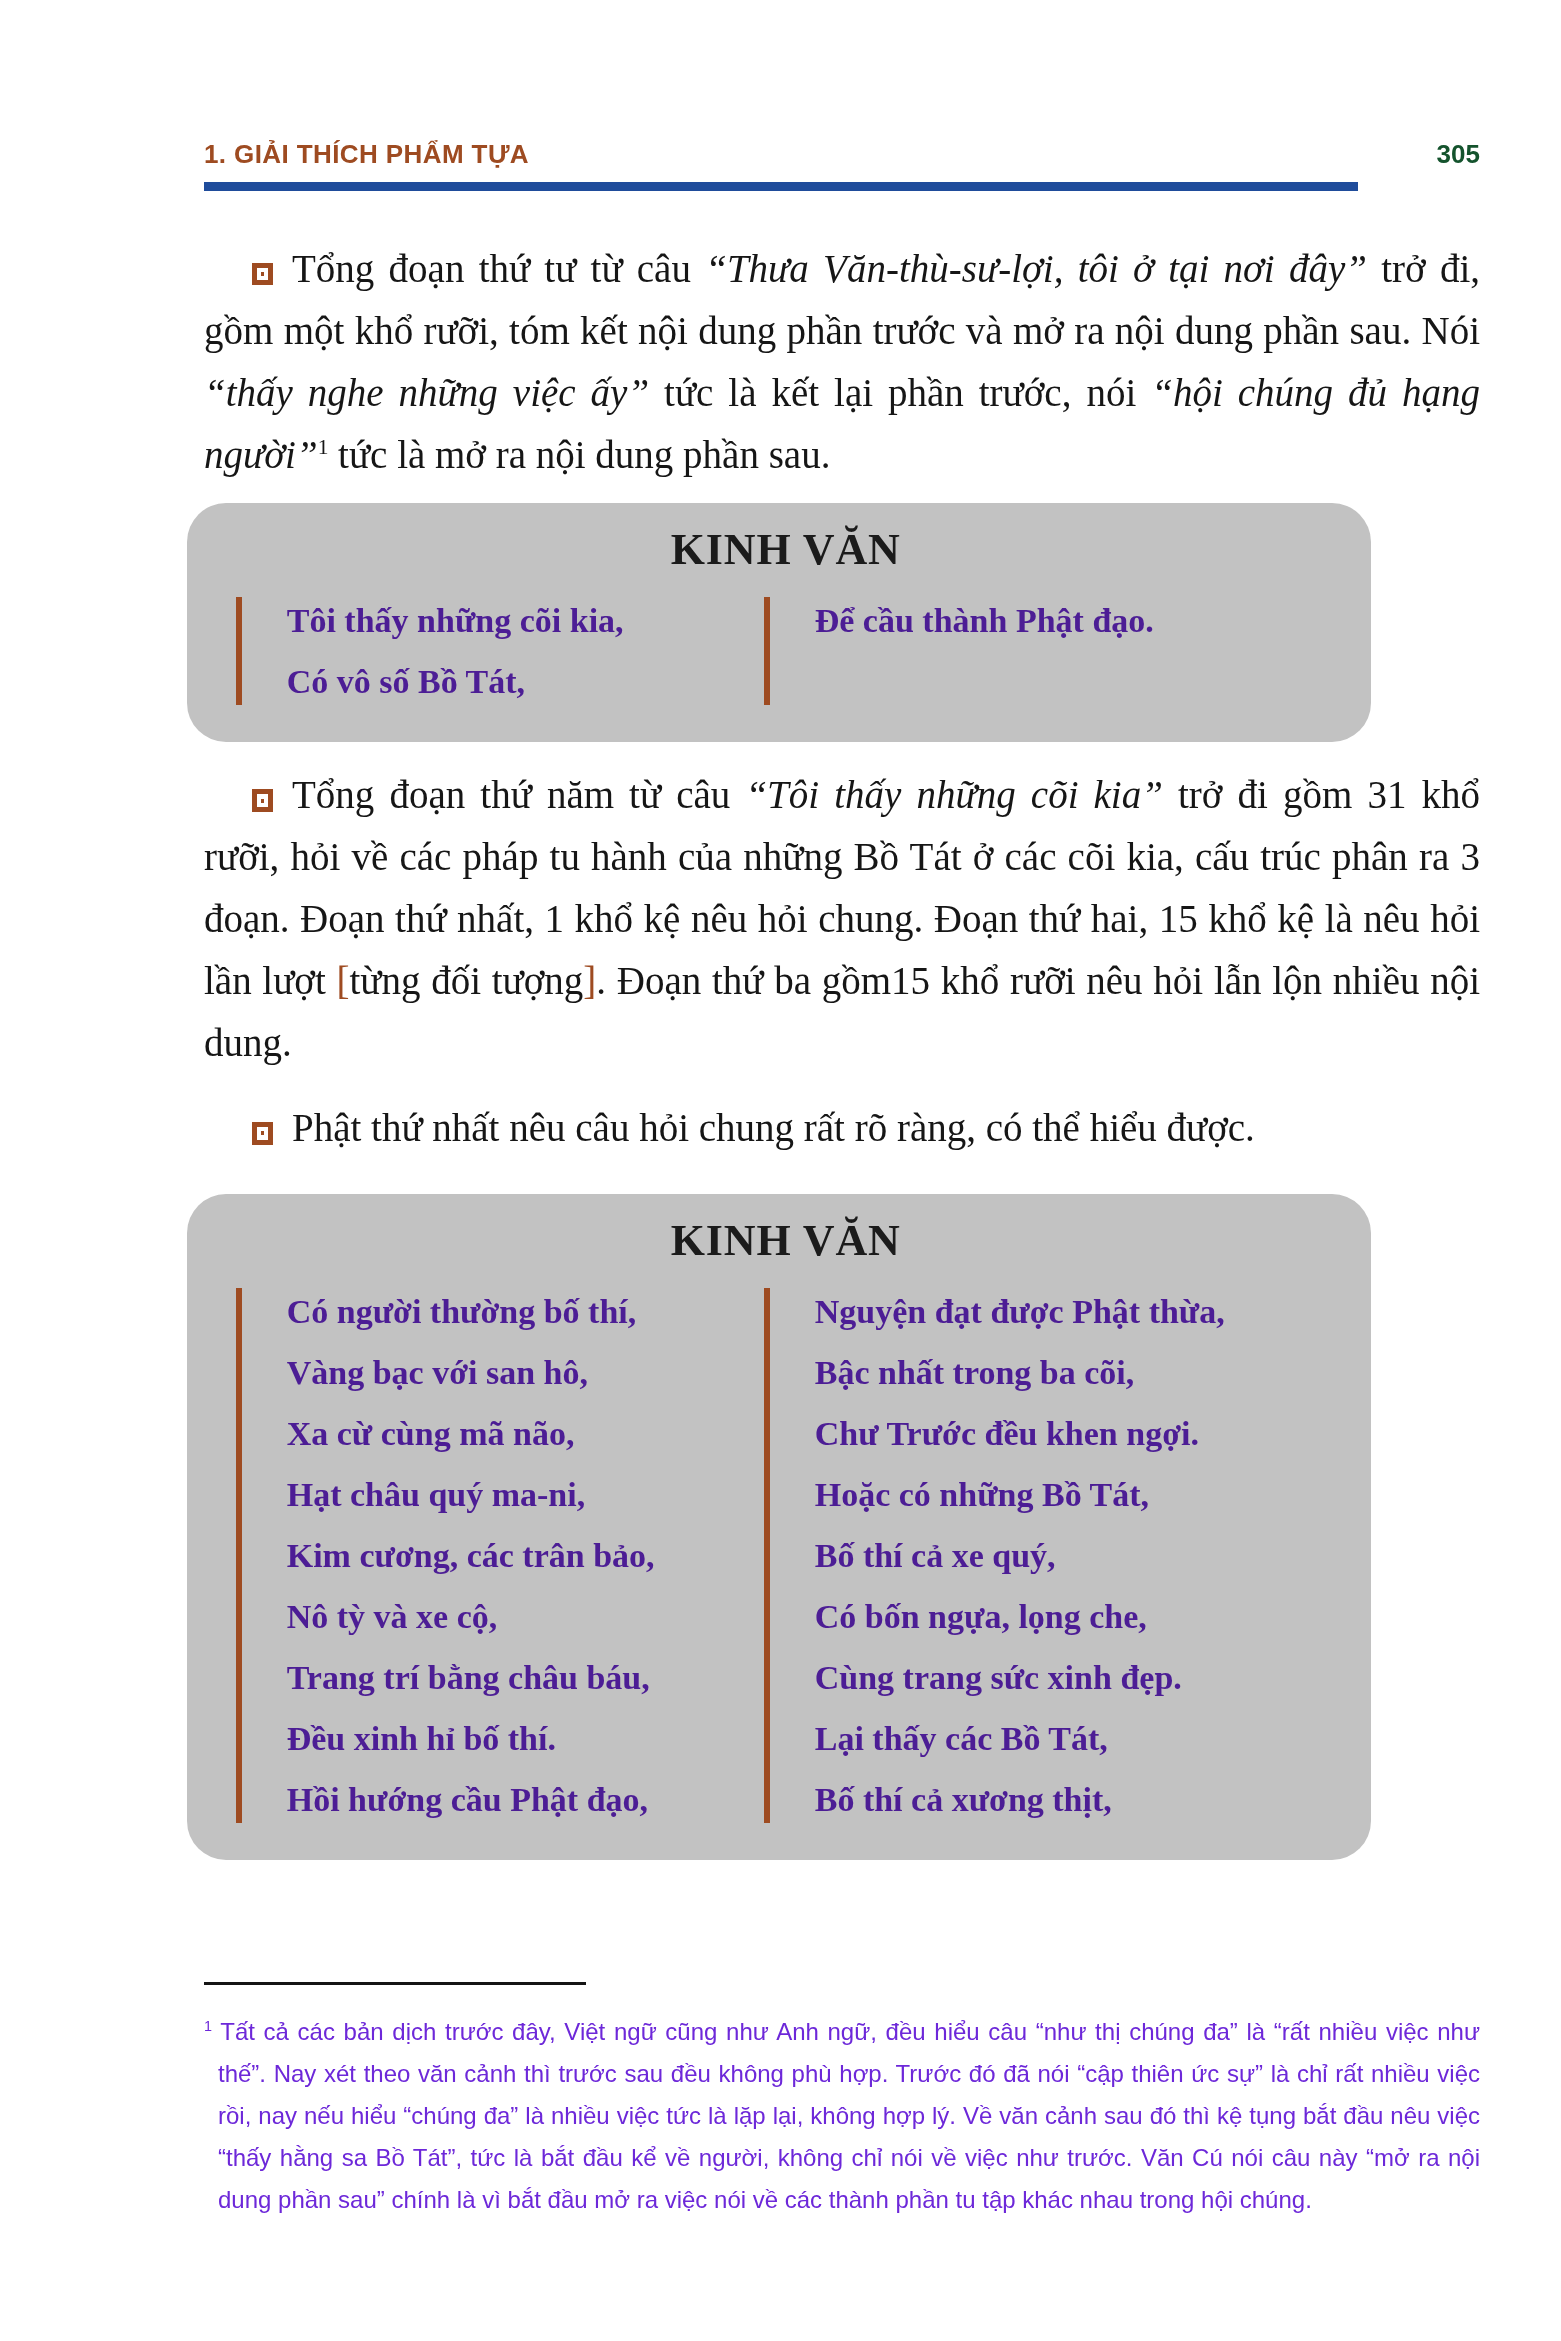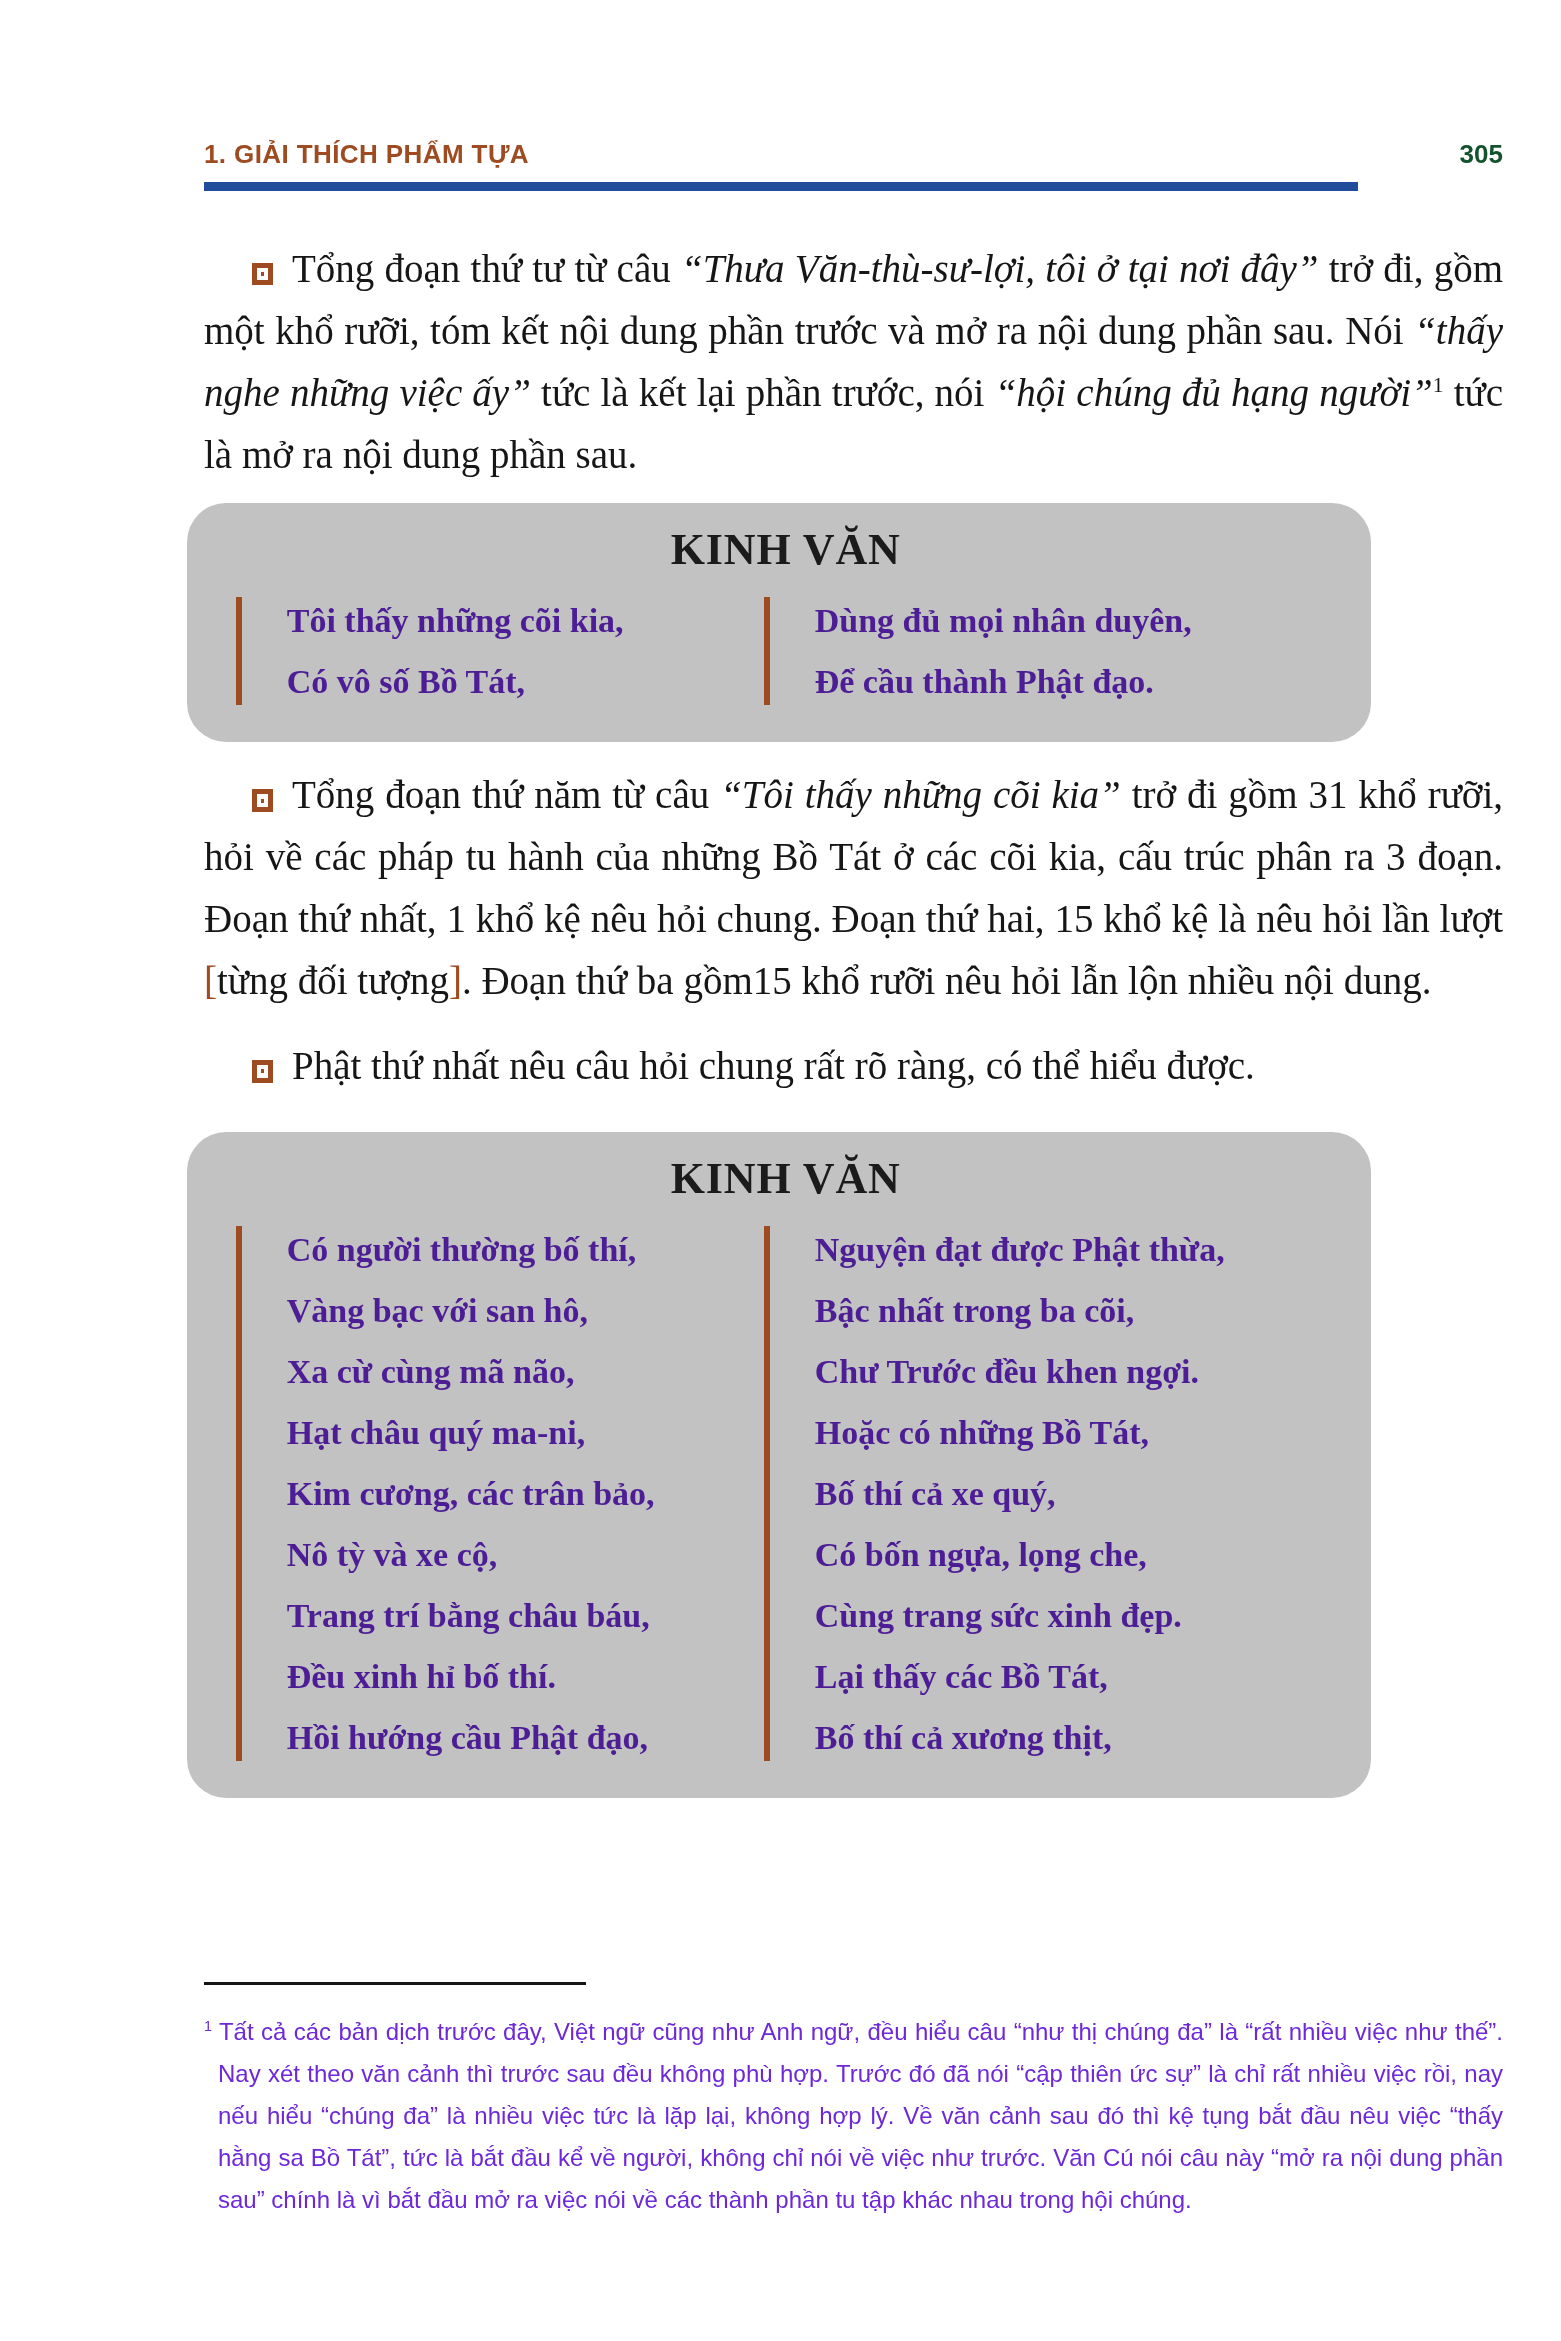--- a/index.html
+++ b/index.html
@@ -8,21 +8,21 @@
     --box-gray:#C2C2C2;
     --rule-black:#141414;
     --text-black:#161616;
   }
   *{box-sizing:border-box;}
   html,body{margin:0;padding:0;background:#ffffff;}
   .page{
     position:relative;
     width:1561px;height:2342px;
     background:#ffffff;
-    padding:139px 58px 121px 204px;
+    padding:139px 81px 121px 204px;
     display:flex;flex-direction:column;
     font-family:"Liberation Serif","DejaVu Serif",serif;
     color:var(--text-black);
   }
   
   .header-row{display:flex;justify-content:space-between;align-items:flex-end;}
   .running-head{
     font-family:"Liberation Sans","DejaVu Sans",sans-serif;
     font-weight:700;font-size:26px;letter-spacing:0.4px;
     color:var(--accent-brown);
@@ -99,21 +99,20 @@
         <div class="verse-col left">
           <div class="verse-bar"></div>
           <div class="verse-lines">
               <div class="verse-line">Tôi thấy những cõi kia,</div>
               <div class="verse-line">Có vô số Bồ Tát,</div>
             </div>
         </div>
         <div class="verse-col right">
           <div class="verse-bar"></div>
           <div class="verse-lines">
-              <div class="verse-line">Dùng đủ mọi nhân duyên,</div>
               <div class="verse-line">Để cầu thành Phật đạo.</div>
             </div>
         </div>
       </div>
     </section>
 
     <p class="body-para"><span class="bullet"></span><span><span class="run-normal">Tổng đoạn thứ năm từ câu </span><span class="run-italic">“Tôi thấy những cõi kia”</span><span class="run-normal"> trở đi gồm 31 khổ rưỡi, hỏi về các pháp tu hành của những Bồ Tát ở các cõi kia, cấu trúc phân ra 3 đoạn. Đoạn thứ nhất, 1 khổ kệ nêu hỏi chung. Đoạn thứ hai, 15 khổ kệ là nêu hỏi lần lượt </span><span class="run-bracket">[</span><span class="run-normal">từng đối tượng</span><span class="run-bracket">]</span><span class="run-normal">. Đoạn thứ ba gồm15 khổ rưỡi nêu hỏi lẫn lộn nhiều nội dung.</span></span></p>
 
     <p class="body-para"><span class="bullet"></span><span><span class="run-normal">Phật thứ nhất nêu câu hỏi chung rất rõ ràng, có thể hiểu được.</span></span></p>
 

